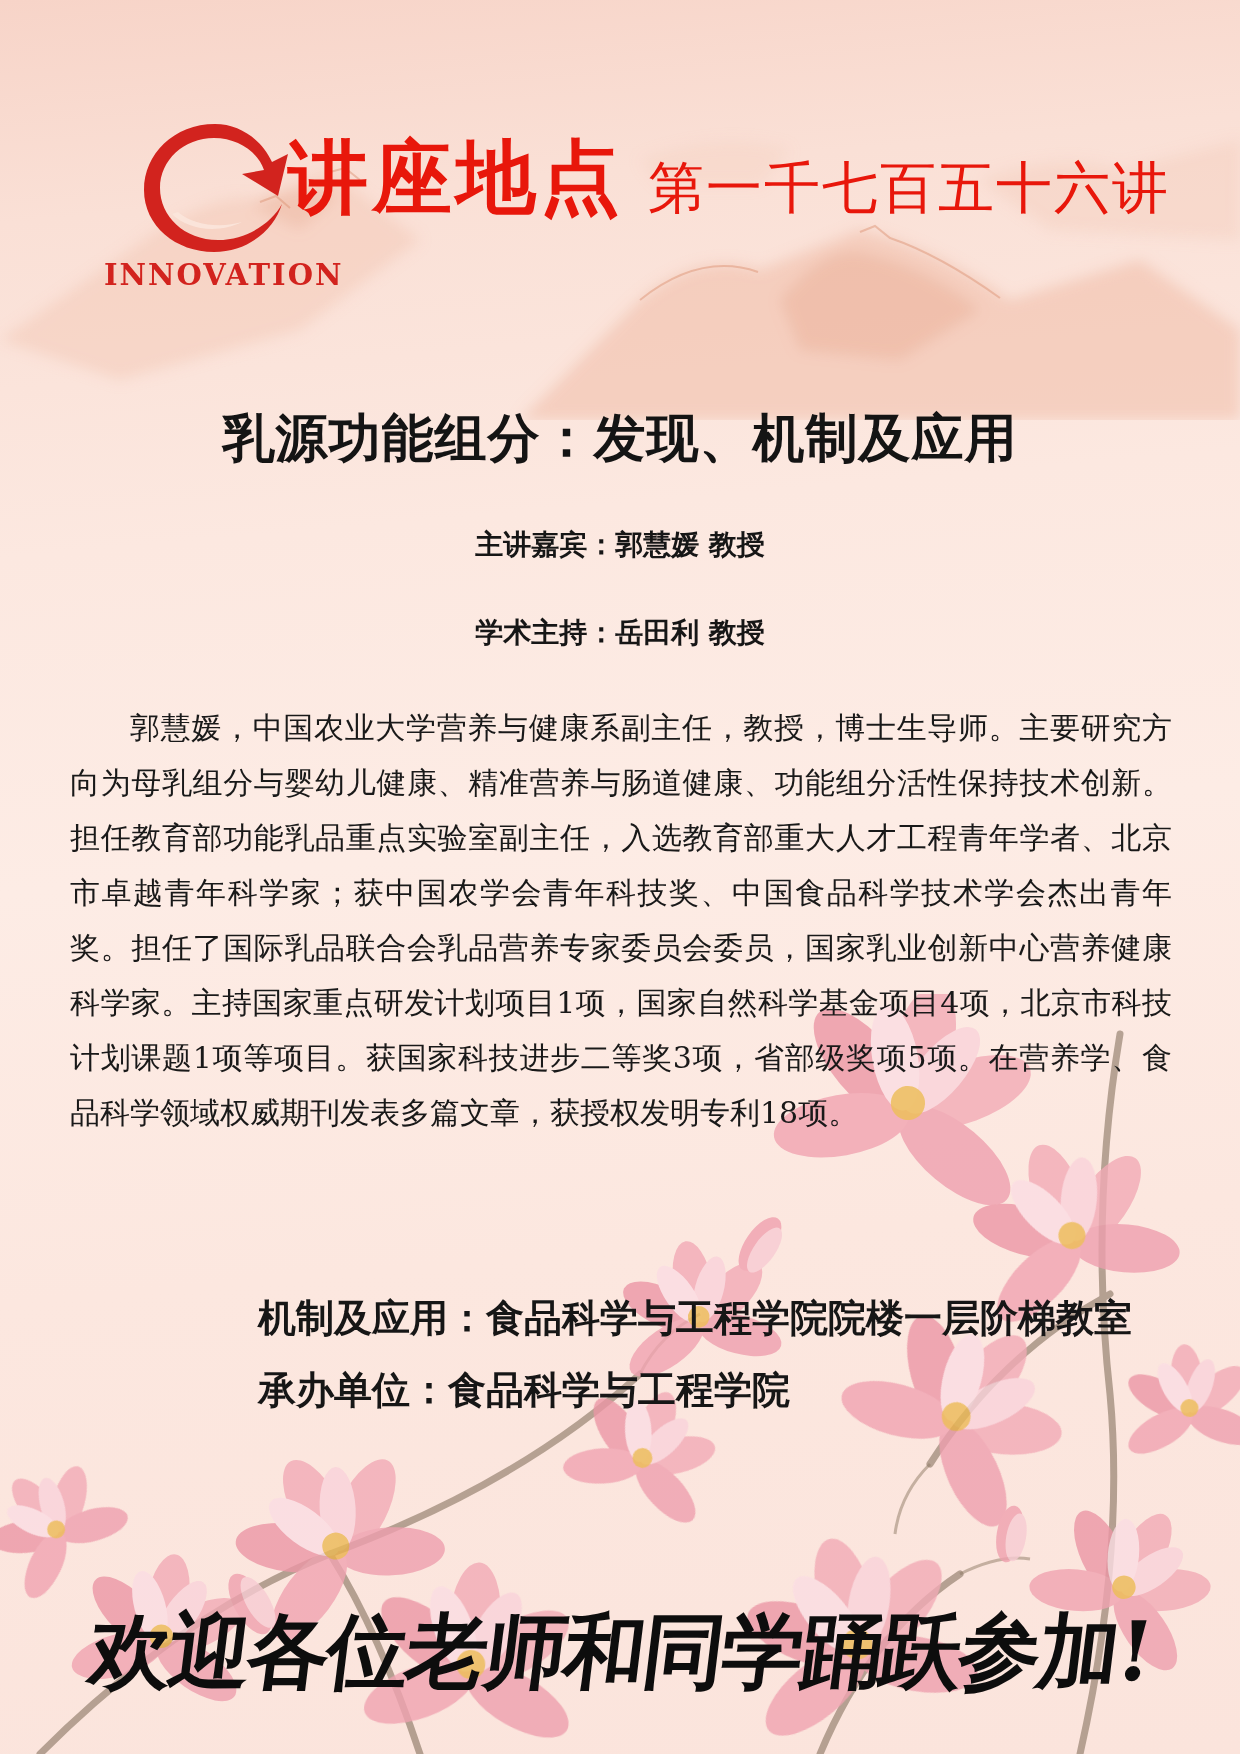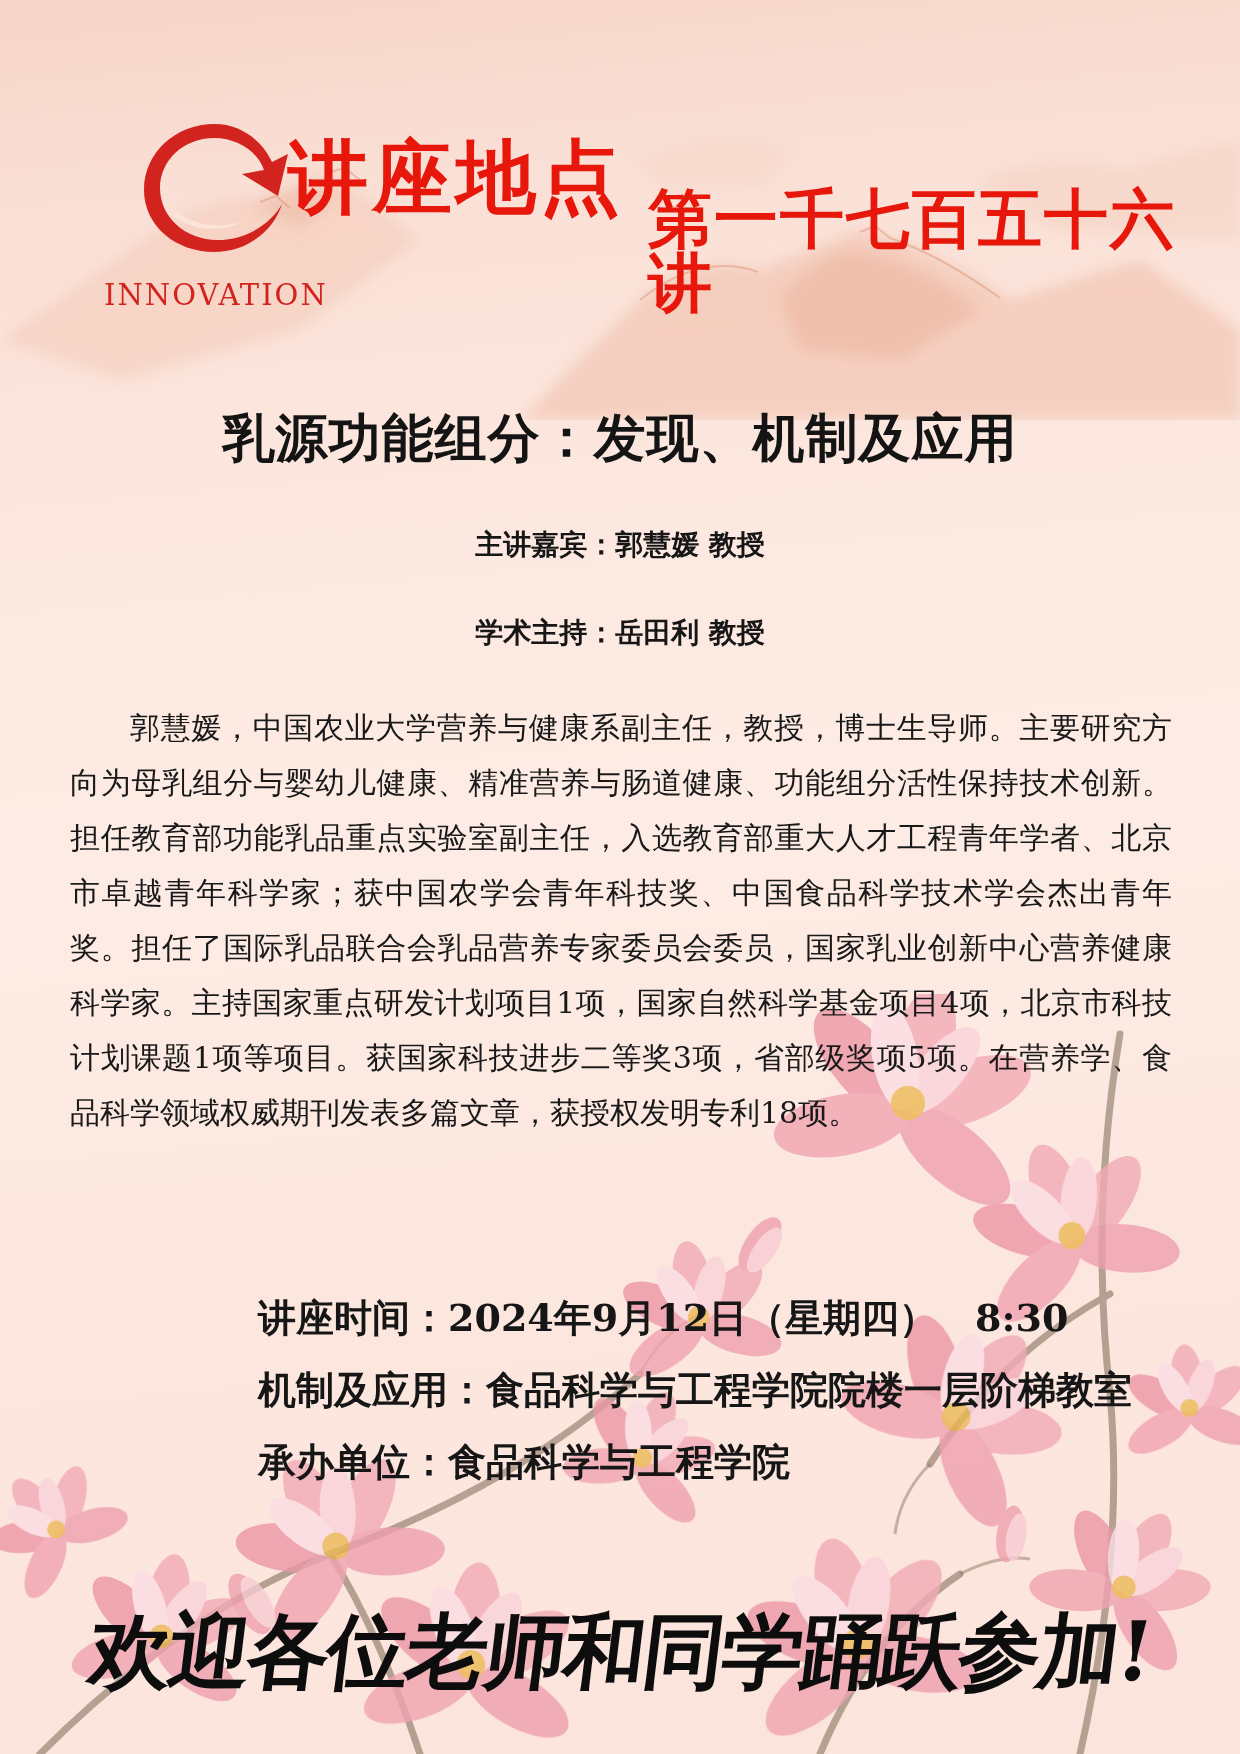--- a/index.html
+++ b/index.html
@@ -18,33 +18,33 @@
   .decor-mountains { top: 0; right: 0; }
   .decor-flowers  { bottom: 0; left: 0; }
 
   .content { position: relative; z-index: 2; width: 100%; height: 100%; }
 
   
   .header { position: absolute; top: 0; left: 0; width: 100%; height: 320px; }
   .logo-wrap { position: absolute; left: 104px; top: 118px; width: 220px; text-align: center; }
   .logo-mark { display: block; margin: 0 auto; }
   .logo-text {
-    display: block; margin-top: 20px;
+    display: block; margin-top: 0;
     font-family: "DejaVu Serif", serif;
-    font-size: 29px; letter-spacing: 2px; color: #d2231e; font-weight: 400;
+    font-size: 29px; letter-spacing: 2px; color: #d2231e; font-weight: 700;
   }
   .forum-title {
     position: absolute; left: 288px; top: 138px;
     font-size: 80px; font-weight: 900; color: #e8170b;
     letter-spacing: 4px; line-height: 1;
     font-family: "DejaVu Sans", sans-serif;
   }
   .session-number {
-    position: absolute; left: 648px; top: 187px;
-    font-size: 64px; font-weight: 700; color: #e8170b;
+    position: absolute; left: 648px; top: 160px;
+    font-size: 56px; font-weight: 400; color: #e8170b;
     letter-spacing: 2px; line-height: 1;
   }
 
   
   .lecture-title {
     position: absolute; top: 404px; left: 0; width: 100%;
     text-align: center;
     font-family: "DejaVu Serif", serif;
     font-size: 52px; font-weight: 700; color: #141414; letter-spacing: 1px;
   }
@@ -172,21 +172,20 @@
       <div class="session-number">第一千七百五十六讲</div>
     </div>
 
     <div class="lecture-title">乳源功能组分：发现、机制及应用</div>
     <div class="speaker-line">主讲嘉宾：郭慧媛  教授</div>
     <div class="host-line">学术主持：岳田利  教授</div>
 
     <div class="bio">郭慧媛，中国农业大学营养与健康系副主任，教授，博士生导师。主要研究方向为母乳组分与婴幼儿健康、精准营养与肠道健康、功能组分活性保持技术创新。担任教育部功能乳品重点实验室副主任，入选教育部重大人才工程青年学者、北京市卓越青年科学家；获中国农学会青年科技奖、中国食品科学技术学会杰出青年奖。担任了国际乳品联合会乳品营养专家委员会委员，国家乳业创新中心营养健康科学家。主持国家重点研发计划项目1项，国家自然科学基金项目4项，北京市科技计划课题1项等项目。获国家科技进步二等奖3项，省部级奖项5项。在营养学、食品科学领域权威期刊发表多篇文章，获授权发明专利18项。</div>
 
     <div class="details">
-      <div class="detail-line">讲座时间：2024年9月12日（星期四）　8:30</div>
       <div class="detail-line">机制及应用：食品科学与工程学院院楼一层阶梯教室</div>
       <div class="detail-line">承办单位：食品科学与工程学院</div>
     </div>
 
     <div class="welcome">欢迎各位老师和同学踊跃参加!</div>
 
   </div>
 </div>
 
 </body></html>

